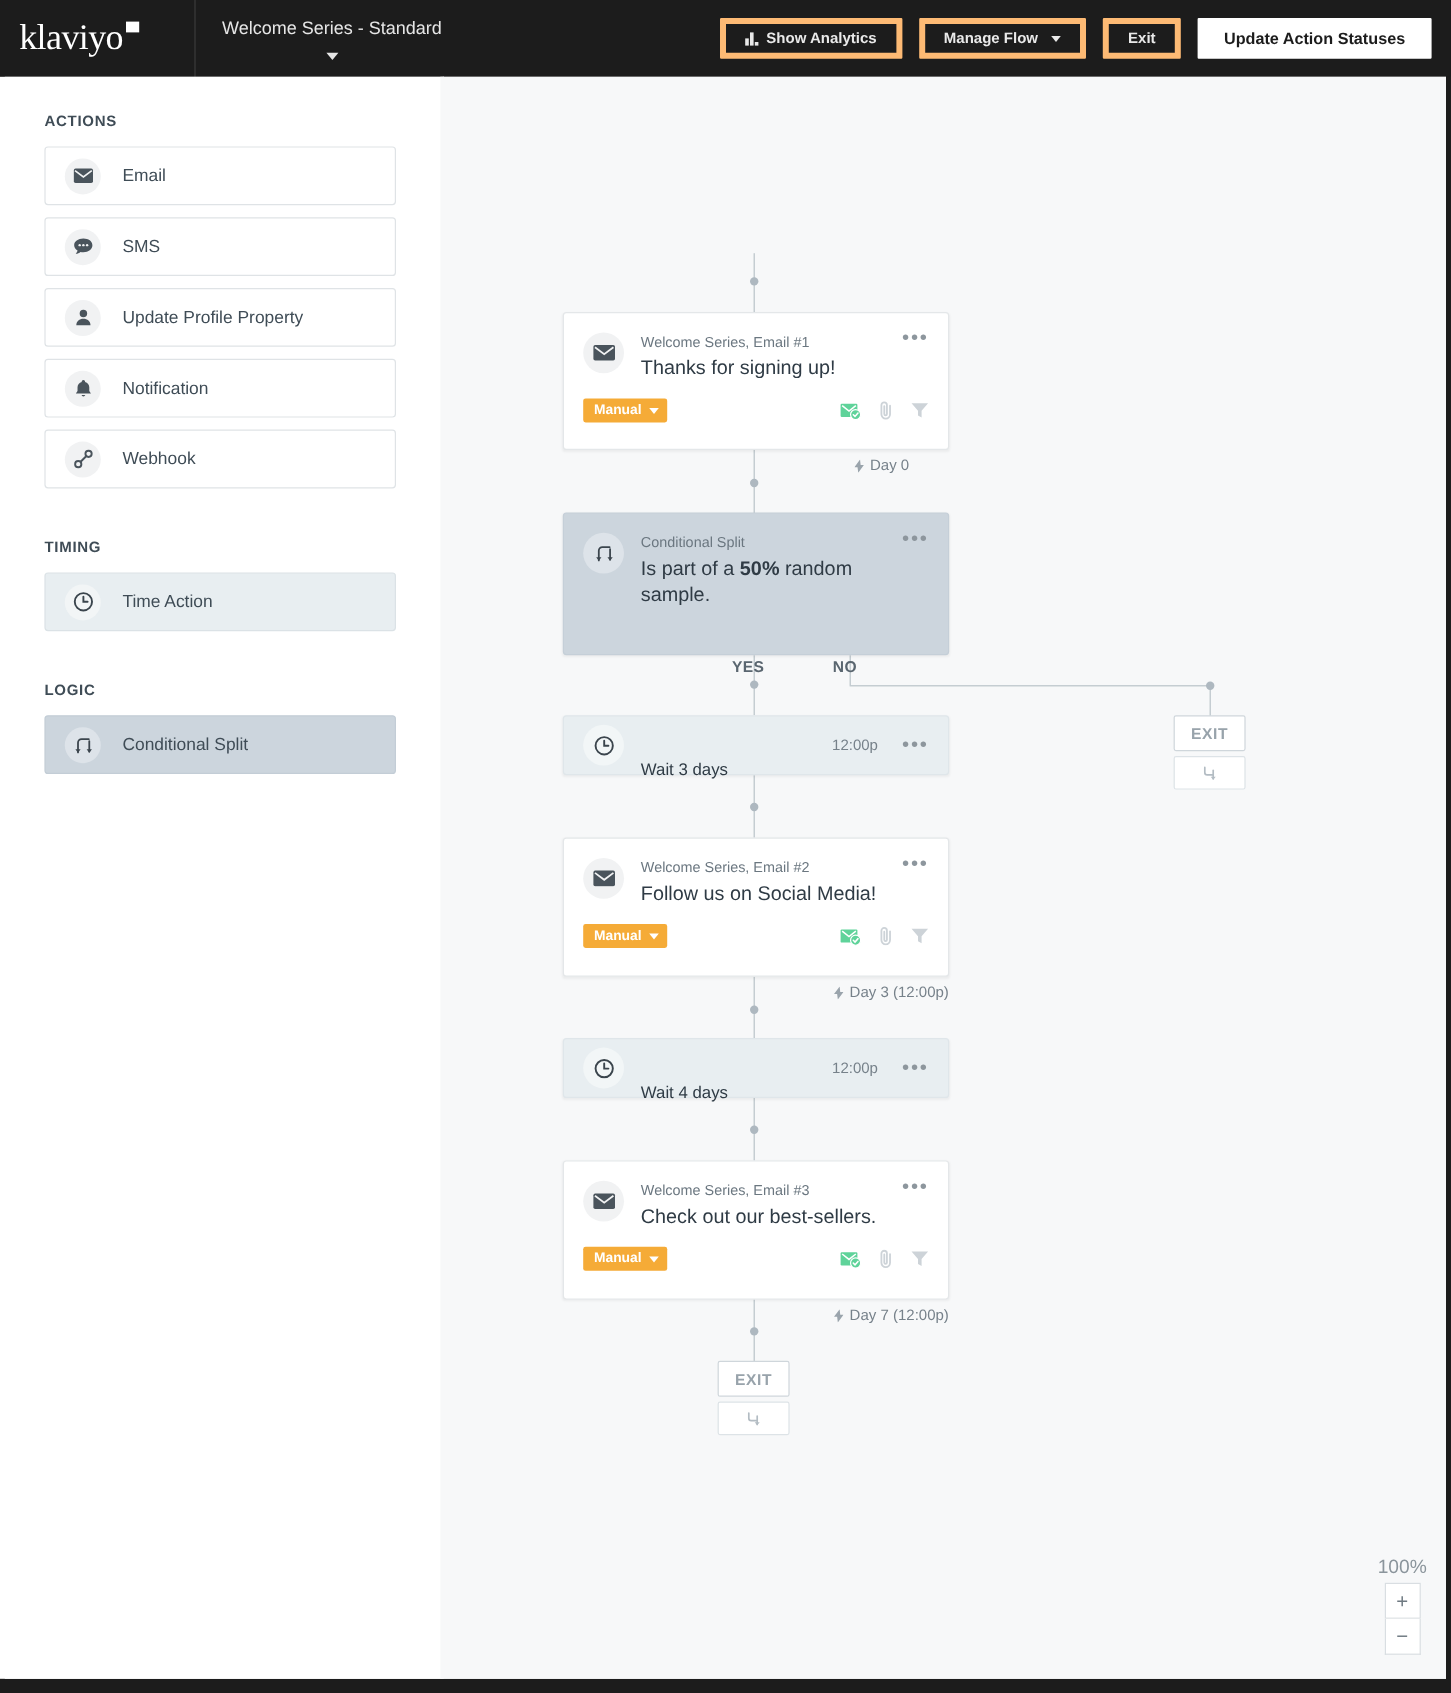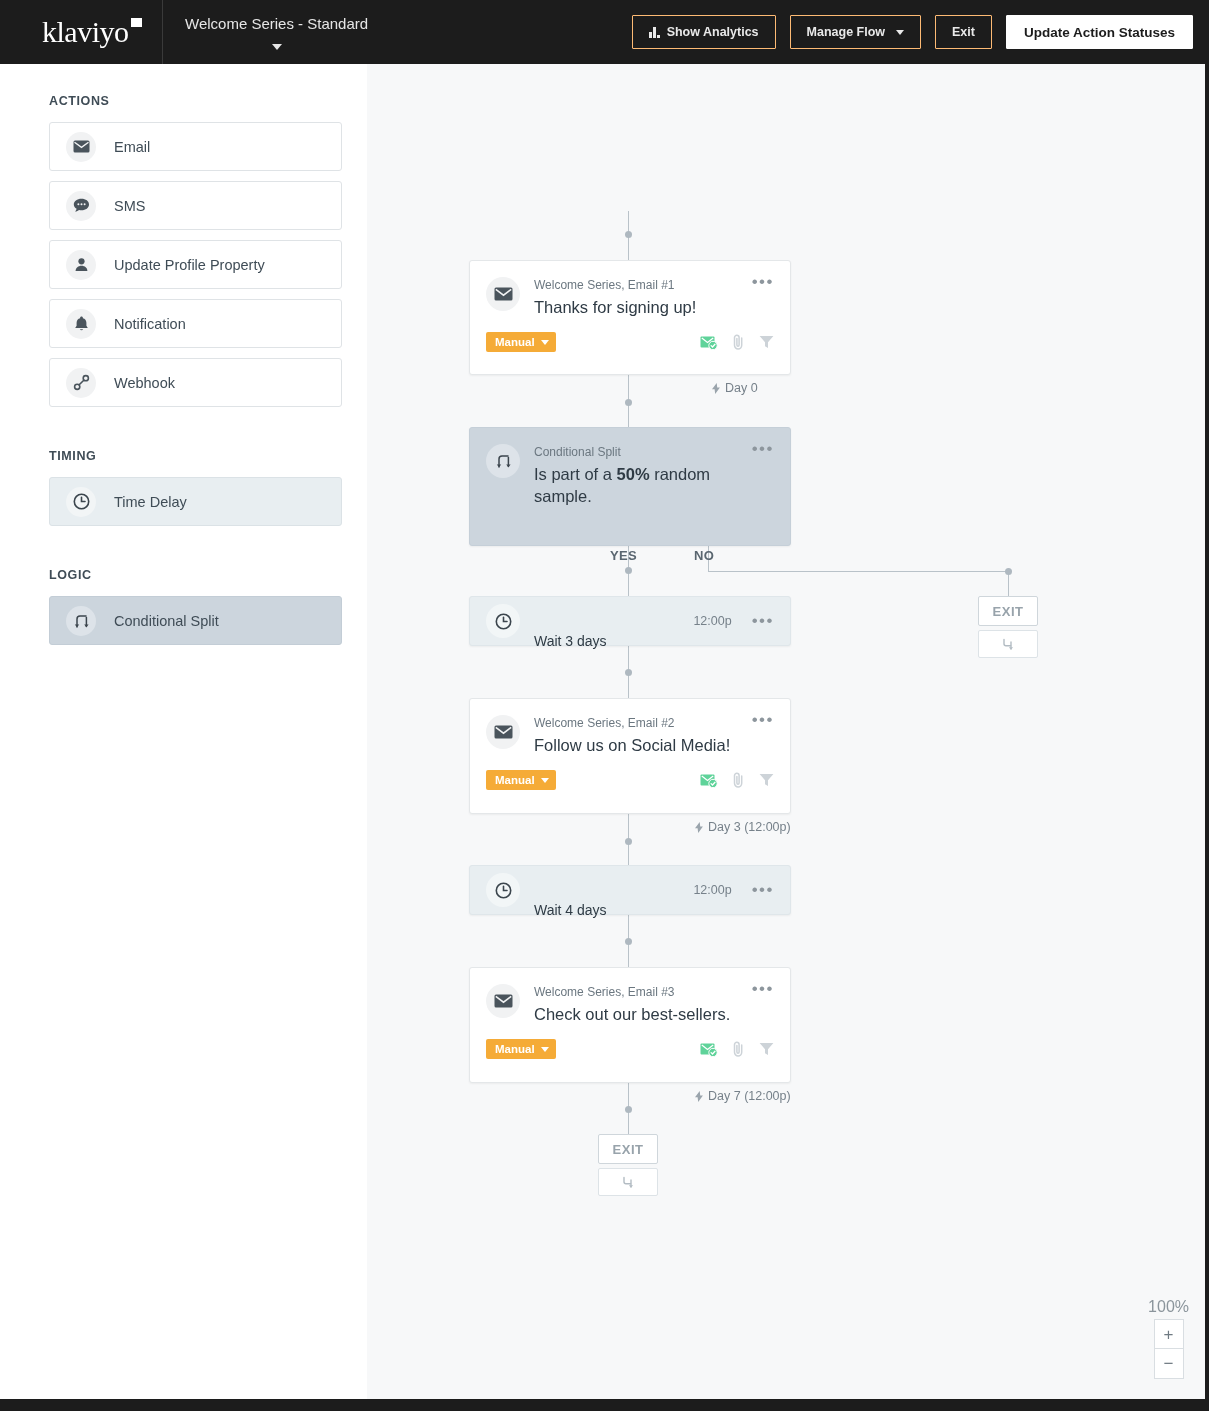--- a/index.html
+++ b/index.html
@@ -17,21 +17,21 @@
 
   
   .topbar {
     position: absolute; left: 0; top: 0;
     width: 1209px; height: 64px;
     background: #1c1c1c;
     display: flex; align-items: center;
   }
   .brand {
     width: 163px; height: 64px;
-    display: flex; align-items: center; padding-left: 42px;
+    display: flex; align-items: center; padding-left: 16px;
     border-right: 1px solid #3a3a3a;
     text-align: right;
   }
   .brand-logo {
     color: #ffffff;
     font-family: "Liberation Serif", serif;
     font-size: 30px;
     letter-spacing: -0.5px;
     position: relative;
     line-height: 1;
@@ -53,21 +53,21 @@
     border-left: 5px solid transparent;
     border-right: 5px solid transparent;
     border-top: 6px solid #e6e6e6;
   }
   .topbar-actions {
     position: absolute; right: 16px; top: 15px;
     display: flex; align-items: center; gap: 14px;
   }
   .tb-btn {
     height: 34px;
-    border: 1px solid #fdba74;
+    border: 5px solid #fdba74;
     background: transparent;
     color: #e9e9e9;
     font-size: 12.5px; font-weight: bold;
     display: flex; align-items: center; justify-content: center;
     gap: 7px; padding: 0 16px;
     cursor: pointer;
     border-radius: 1px;
   }
   .tb-btn.primary {
     background: #ffffff; color: #1c1c1c;
@@ -89,21 +89,21 @@
 
   
   .body-area {
     position: absolute; left: 0; top: 64px;
     width: 1205px; height: 1335px;
     background: #ffffff;
   }
 
   
   .sidebar {
-    position: absolute; left: 16px; top: 0;
+    position: absolute; left: 4px; top: 0;
     width: 366px; height: 1335px;
     background: #ffffff;
     border-right: 1px solid #e3e6e8;
     padding: 30px 32px 0 33px;
   }
   .section-label {
     font-size: 12.5px; font-weight: bold; letter-spacing: 0.6px;
     color: #3f4c56; margin-bottom: 14px; text-transform: uppercase;
   }
   .section-label.timing { margin-top: 42px; }
@@ -370,21 +370,21 @@
 
       <div class="section-label timing">TIMING</div>
 
       <div class="pal-item tinted">
         <span class="pal-icon">
           <svg width="17" height="17" viewBox="0 0 17 17">
               <circle cx="8.5" cy="8.5" r="7.2" fill="none" stroke="#3b454d" stroke-width="1.6"></circle>
               <path d="M8.5 4.2V8.5H12" stroke="#3b454d" stroke-width="1.6" fill="none" stroke-linecap="round"></path>
             </svg>
         </span>
-        <span class="pal-label">Time Delay</span>
+        <span class="pal-label">Time Action</span>
       </div>
 
       <div class="section-label logic">LOGIC</div>
 
       <div class="pal-item tinted2">
         <span class="pal-icon">
           <svg width="17" height="16" viewBox="0 0 17 16">
               <g stroke="#3b454d" stroke-width="1.5" fill="none" stroke-linecap="round" stroke-linejoin="round">
                 <path d="M4 14V6a3 3 0 0 1 3-3h6"></path>
                 <path d="M13.4 13.4V4.6"></path>

